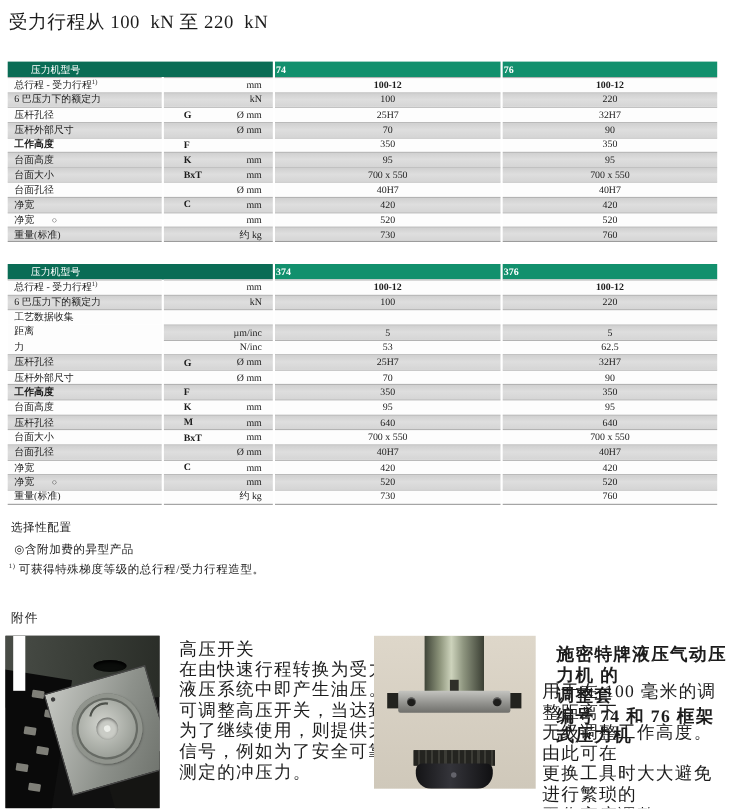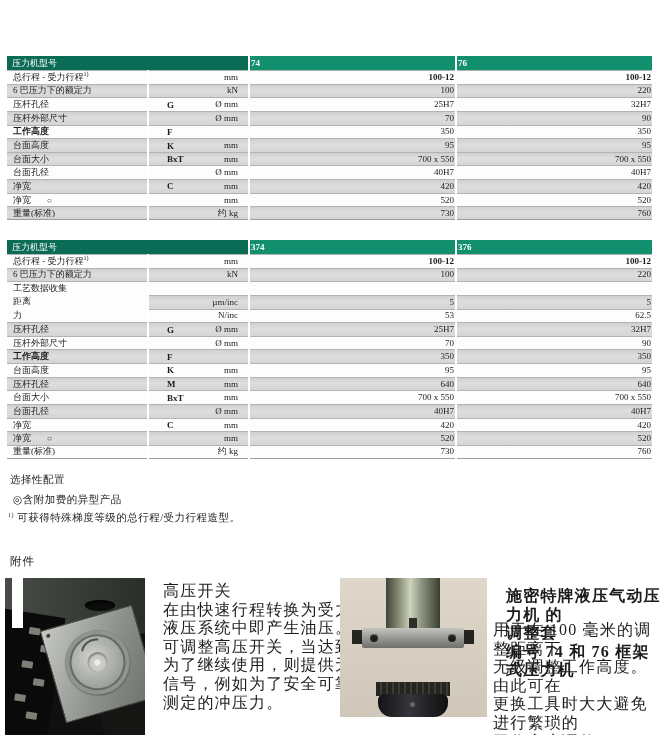--- a/index.html
+++ b/index.html
@@ -8,29 +8,29 @@
   .abs{position:absolute;}
 
   
   .title{left:8px;top:8px;font-size:17px;white-space:pre;letter-spacing:.5px;}
 
   
   table.spec{position:absolute;left:5px;border-collapse:separate;border-spacing:2px 0;
              table-layout:fixed;width:649px;font-size:9px;line-height:1;}
   table.spec td{box-sizing:border-box;overflow:hidden;white-space:nowrap;}
   .spec thead td{height:14px;border:none;color:#fff;}
-  .h-label{background:var(--hdr-dark,#0A6C55);padding-left:5px;}
+  .h-label{background:var(--hdr-dark,#0A6C55);padding-left:21px;}
   .h-val{background:var(--hdr-light,#12906D);text-align:left;font-weight:bold;}
   .spec tbody td{height:13.65px;border-top:1px solid #b3b3b3;background:#fdfdfd;}
   .spec tbody tr:last-child td{border-bottom:1px solid #9c9c9c;}
   .spec td.shade{background:linear-gradient(180deg,#d0d0d0,#dedede 45%,#d5d5d5);}
   .c-label{padding-left:6px;}
   .c-key{position:relative;text-align:right;padding-right:10px;}
   .c-key .key{position:absolute;left:18px;top:50%;transform:translateY(-50%);font-weight:bold;}
-  .c-val{text-align:right;}
+  .c-val{text-align:center;}
   .b{font-weight:bold;}
   td.grp{border-top:none !important;background:#fdfdfd !important;}
   sup{font-size:6px;vertical-align:super;line-height:0;}
   .circ{margin-left:16px;font-size:8px;}
 
   
   .fn{font-size:10.5px;letter-spacing:.5px;}
   .fn-head{left:10px;top:473px;}
   .fn-circle{left:13px;top:493px;}
   .fn-one{left:8px;top:511px;}
@@ -86,20 +86,21 @@
            background-image:repeating-linear-gradient(90deg,#242420 0 4px,#3c3c36 4px 6px);}
   .p2-knob{position:absolute;left:38px;top:116px;width:70px;height:23px;border-radius:6px 6px 14px 14px;
            background:linear-gradient(90deg,#141416,#34343a 45%,#101012);}
   .p2-knob-dot{position:absolute;left:70px;top:124px;width:5px;height:5px;border-radius:50%;background:#63636b;}
 </style>
 </head>
 <body>
 
 <div class="page">
 
+  <div class="abs title">受力行程从 100  kN 至 220  kN</div>
 
   <table class="spec" style="top:56px;">
     <colgroup>
         <col style="width:140px">
         <col style="width:99px">
         <col style="width:205px">
         <col style="width:195px">
       </colgroup>
     <thead>
       <tr>

